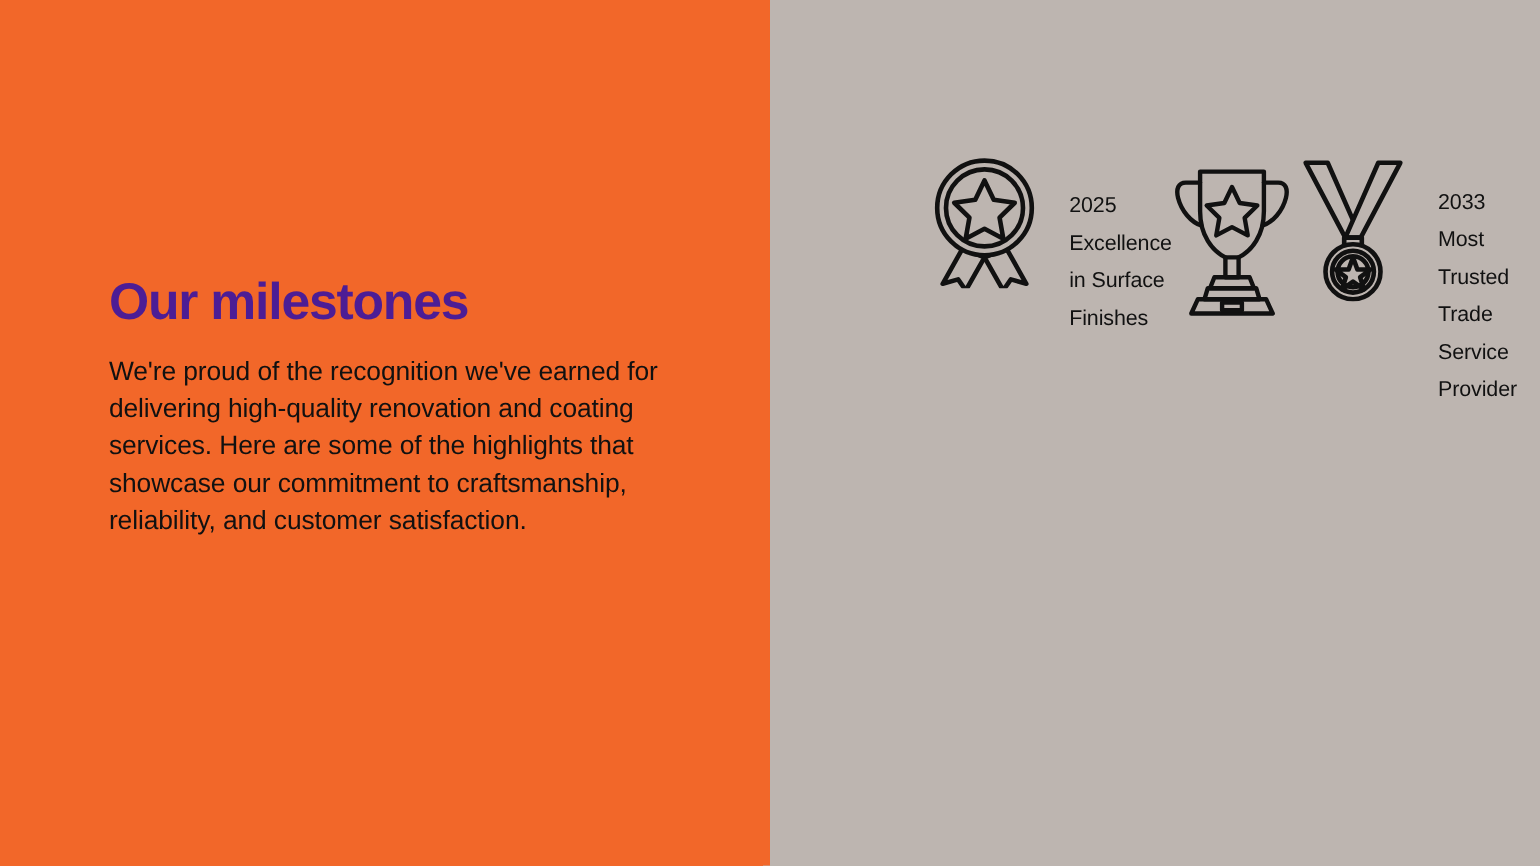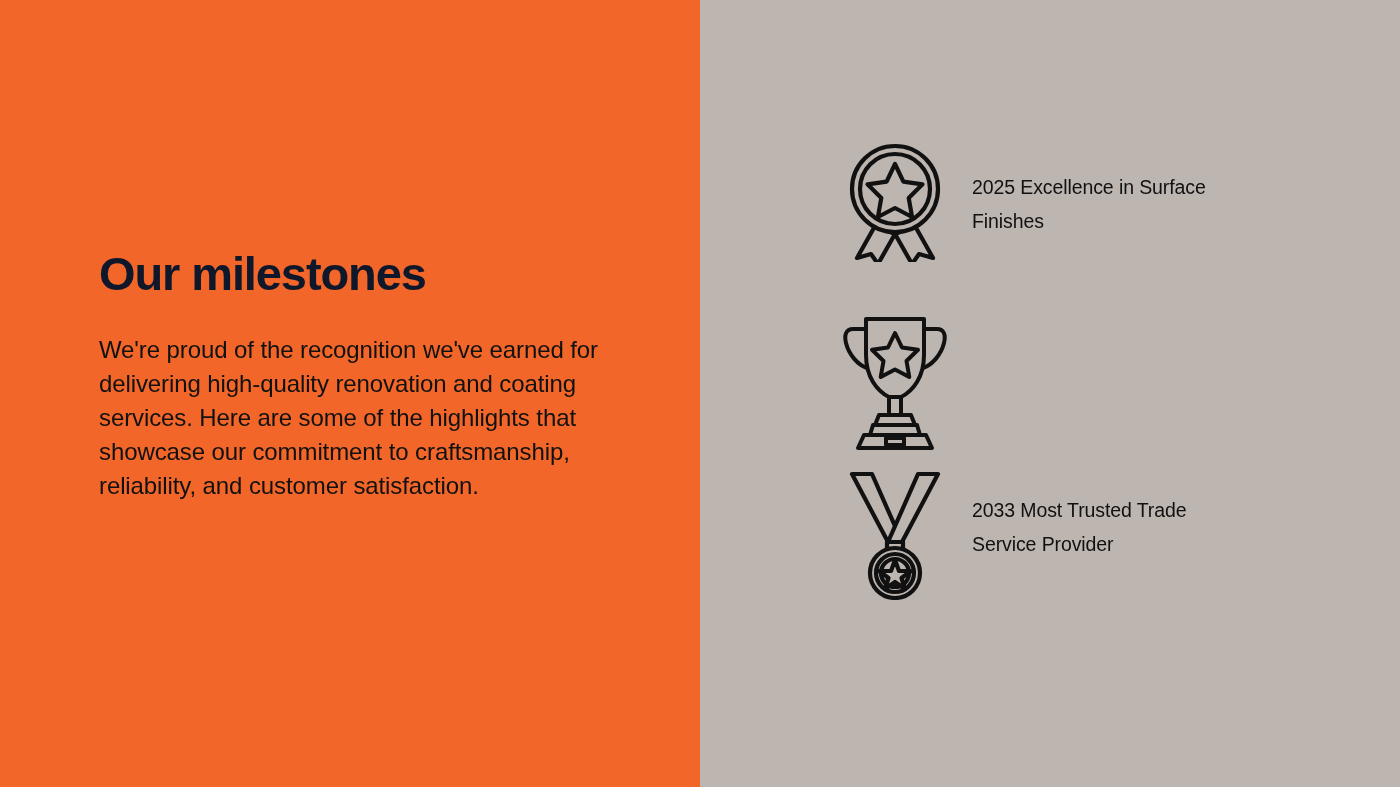--- a/index.html
+++ b/index.html
@@ -36,22 +36,22 @@
     left: 99px;
     top: 248px;
     width: 520px;
   }
 
   .page-title {
     font-size: 47px;
     font-weight: 700;
     line-height: 1.12;
     letter-spacing: -1.1px;
-    color: #0f172a;
-    margin-bottom: 32px;
+    color: #4c1d95;
+    margin-bottom: 20px;
   }
 
   .intro-paragraph {
     font-size: 24px;
     font-weight: 400;
     line-height: 34px;
     letter-spacing: -0.1px;
     color: #111111;
     max-width: 500px;
   }
@@ -64,21 +64,21 @@
     position: relative;
     flex: 0 0 700px;
   }
 
   .awards-list {
     position: absolute;
     left: 140px;
     top: 140px;
     width: 480px;
     display: flex;
-    flex-direction: column;
+    flex-direction: row;
     gap: 0;
   }
 
   .award-item {
     display: flex;
     align-items: flex-start;
     min-height: 163px;
   }
 
   .award-icon {

